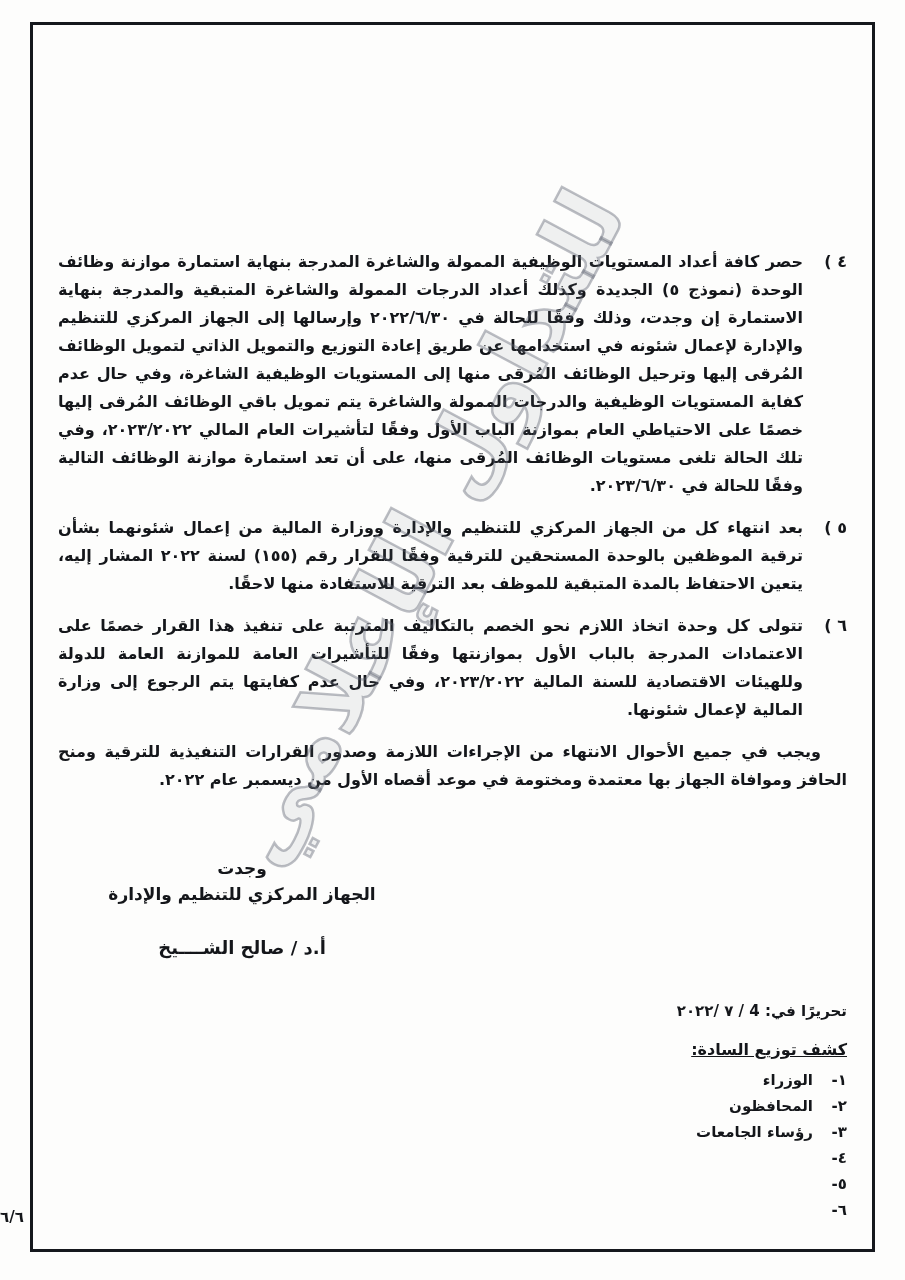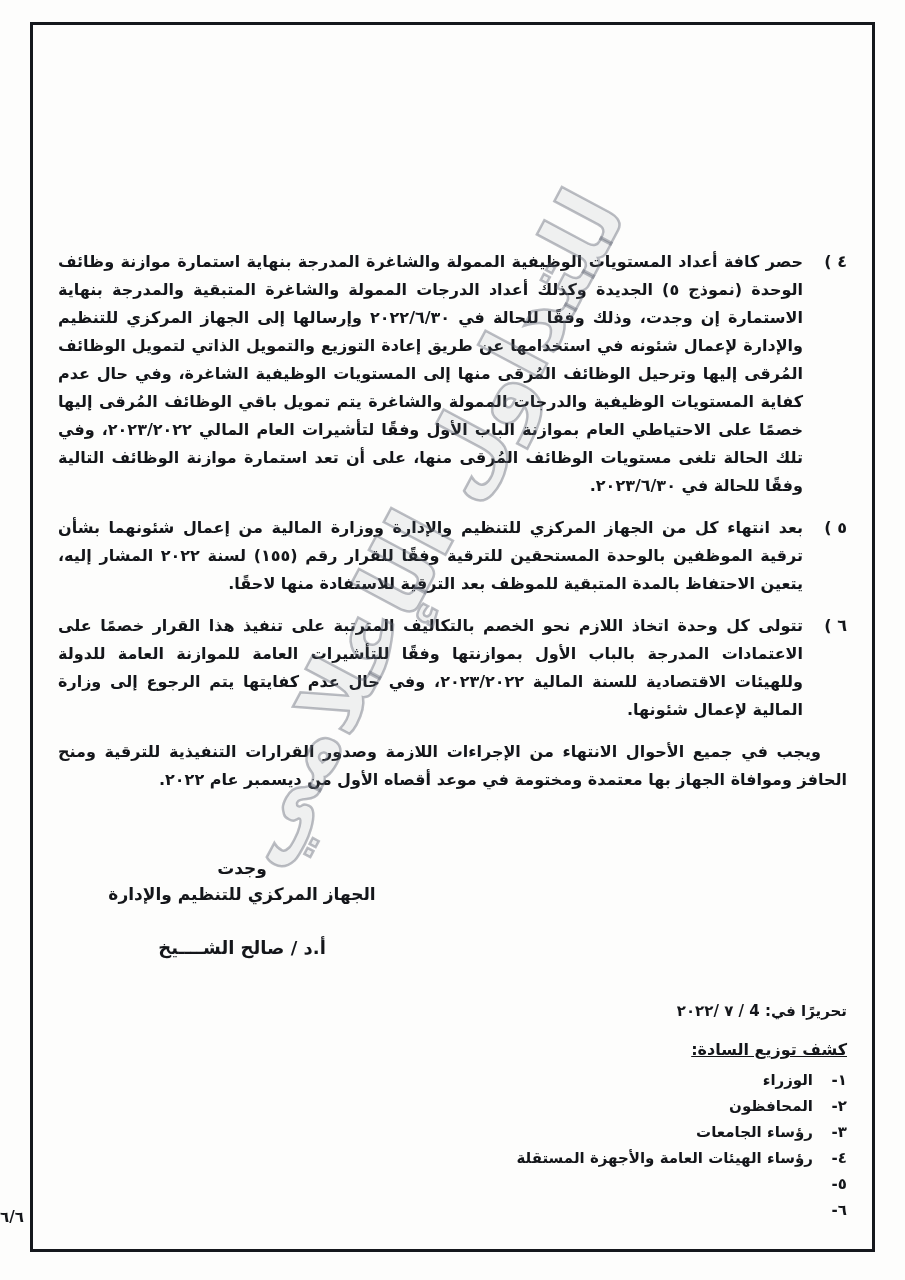--- a/index.html
+++ b/index.html
@@ -163,21 +163,20 @@
     <div class="dist-item">
       <span class="dnum">٢-</span>
       <span>المحافظون</span>
     </div>
     <div class="dist-item">
       <span class="dnum">٣-</span>
       <span>رؤساء الجامعات</span>
     </div>
     <div class="dist-item">
       <span class="dnum">٤-</span>
-      <span>رؤساء الهيئات العامة والأجهزة المستقلة</span>
     </div>
     <div class="dist-item">
       <span class="dnum">٥-</span>
     </div>
     <div class="dist-item">
       <span class="dnum">٦-</span>
     </div>
   </div>
 
   <div class="pagenum">٦/٦</div>

